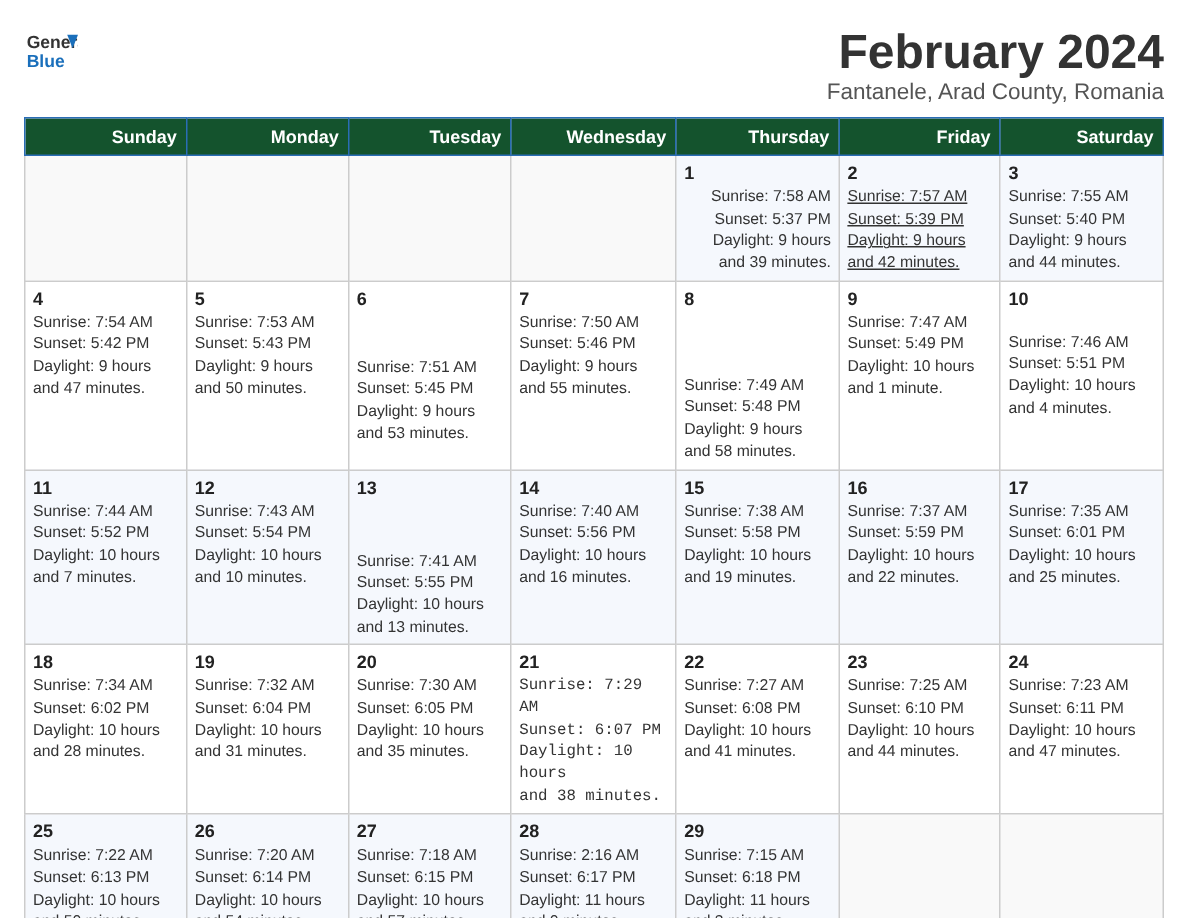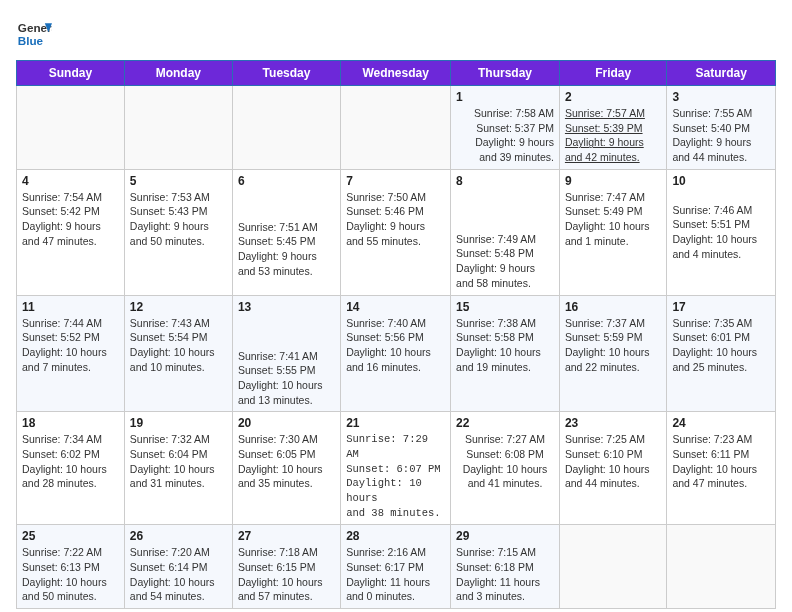--- a/index.html
+++ b/index.html
@@ -36,24 +36,24 @@
     .subtitle {
       font-size: 15px;
       color: #555;
     }
     .calendar {
       width: 100%;
       border-collapse: collapse;
       font-size: 11px;
     }
     .calendar thead th {
-      background: #6d28d9;
+      background: #14532d;
       color: #fff;
       padding: 5px 6px;
-      text-align: center;
+      text-align: right;
       font-size: 12px;
       font-weight: bold;
       border: 1px solid #2a6db5;
     }
     .calendar tbody td {
       border: 1px solid #ccc;
       vertical-align: top;
       padding: 4px 5px;
       width: 113px;
       min-height: 70px;
@@ -85,20 +85,24 @@
 </head>
 <body>
 
 <div class="header-area">
   <div class="logo">
     <svg class="logo-icon" viewBox="0 0 40 40">
       <text x="2" y="18" font-size="13" font-weight="bold" fill="#333" font-family="Arial">General</text>
       <text x="2" y="32" font-size="13" font-weight="bold" fill="#1a6fbb" font-family="Arial">Blue</text>
       <polygon points="32,8 40,8 36,18" fill="#1a6fbb"></polygon>
     </svg>
+  </div>
+  <div class="title-area">
+    <div class="main-title">February 2024</div>
+    <div class="subtitle">Fantanele, Arad County, Romania</div>
   </div>
 </div>
 
 <table class="calendar">
   <thead>
     <tr>
     <th>Sunday</th>
         <th>Monday</th>
         <th>Tuesday</th>
         <th>Wednesday</th>
@@ -261,21 +265,21 @@
         </td>
         <td>
           <span class="day-num">21</span>
           <div class="day-info" style="white-space: pre-line; font-family: Liberation Mono, monospace;">Sunrise: 7:29 AM
 Sunset: 6:07 PM
 Daylight: 10 hours
 and 38 minutes.</div>
         </td>
         <td>
           <span class="day-num">22</span>
-          <div class="day-info" style="white-space: pre-line; text-align: center;">Sunrise: 7:27 AM
+          <div class="day-info" style="white-space: pre-line;">Sunrise: 7:27 AM
 Sunset: 6:08 PM
 Daylight: 10 hours
 and 41 minutes.</div>
         </td>
         <td>
           <span class="day-num">23</span>
           <div class="day-info" style="white-space: pre-line;">Sunrise: 7:25 AM
 Sunset: 6:10 PM
 Daylight: 10 hours
 and 44 minutes.</div>

